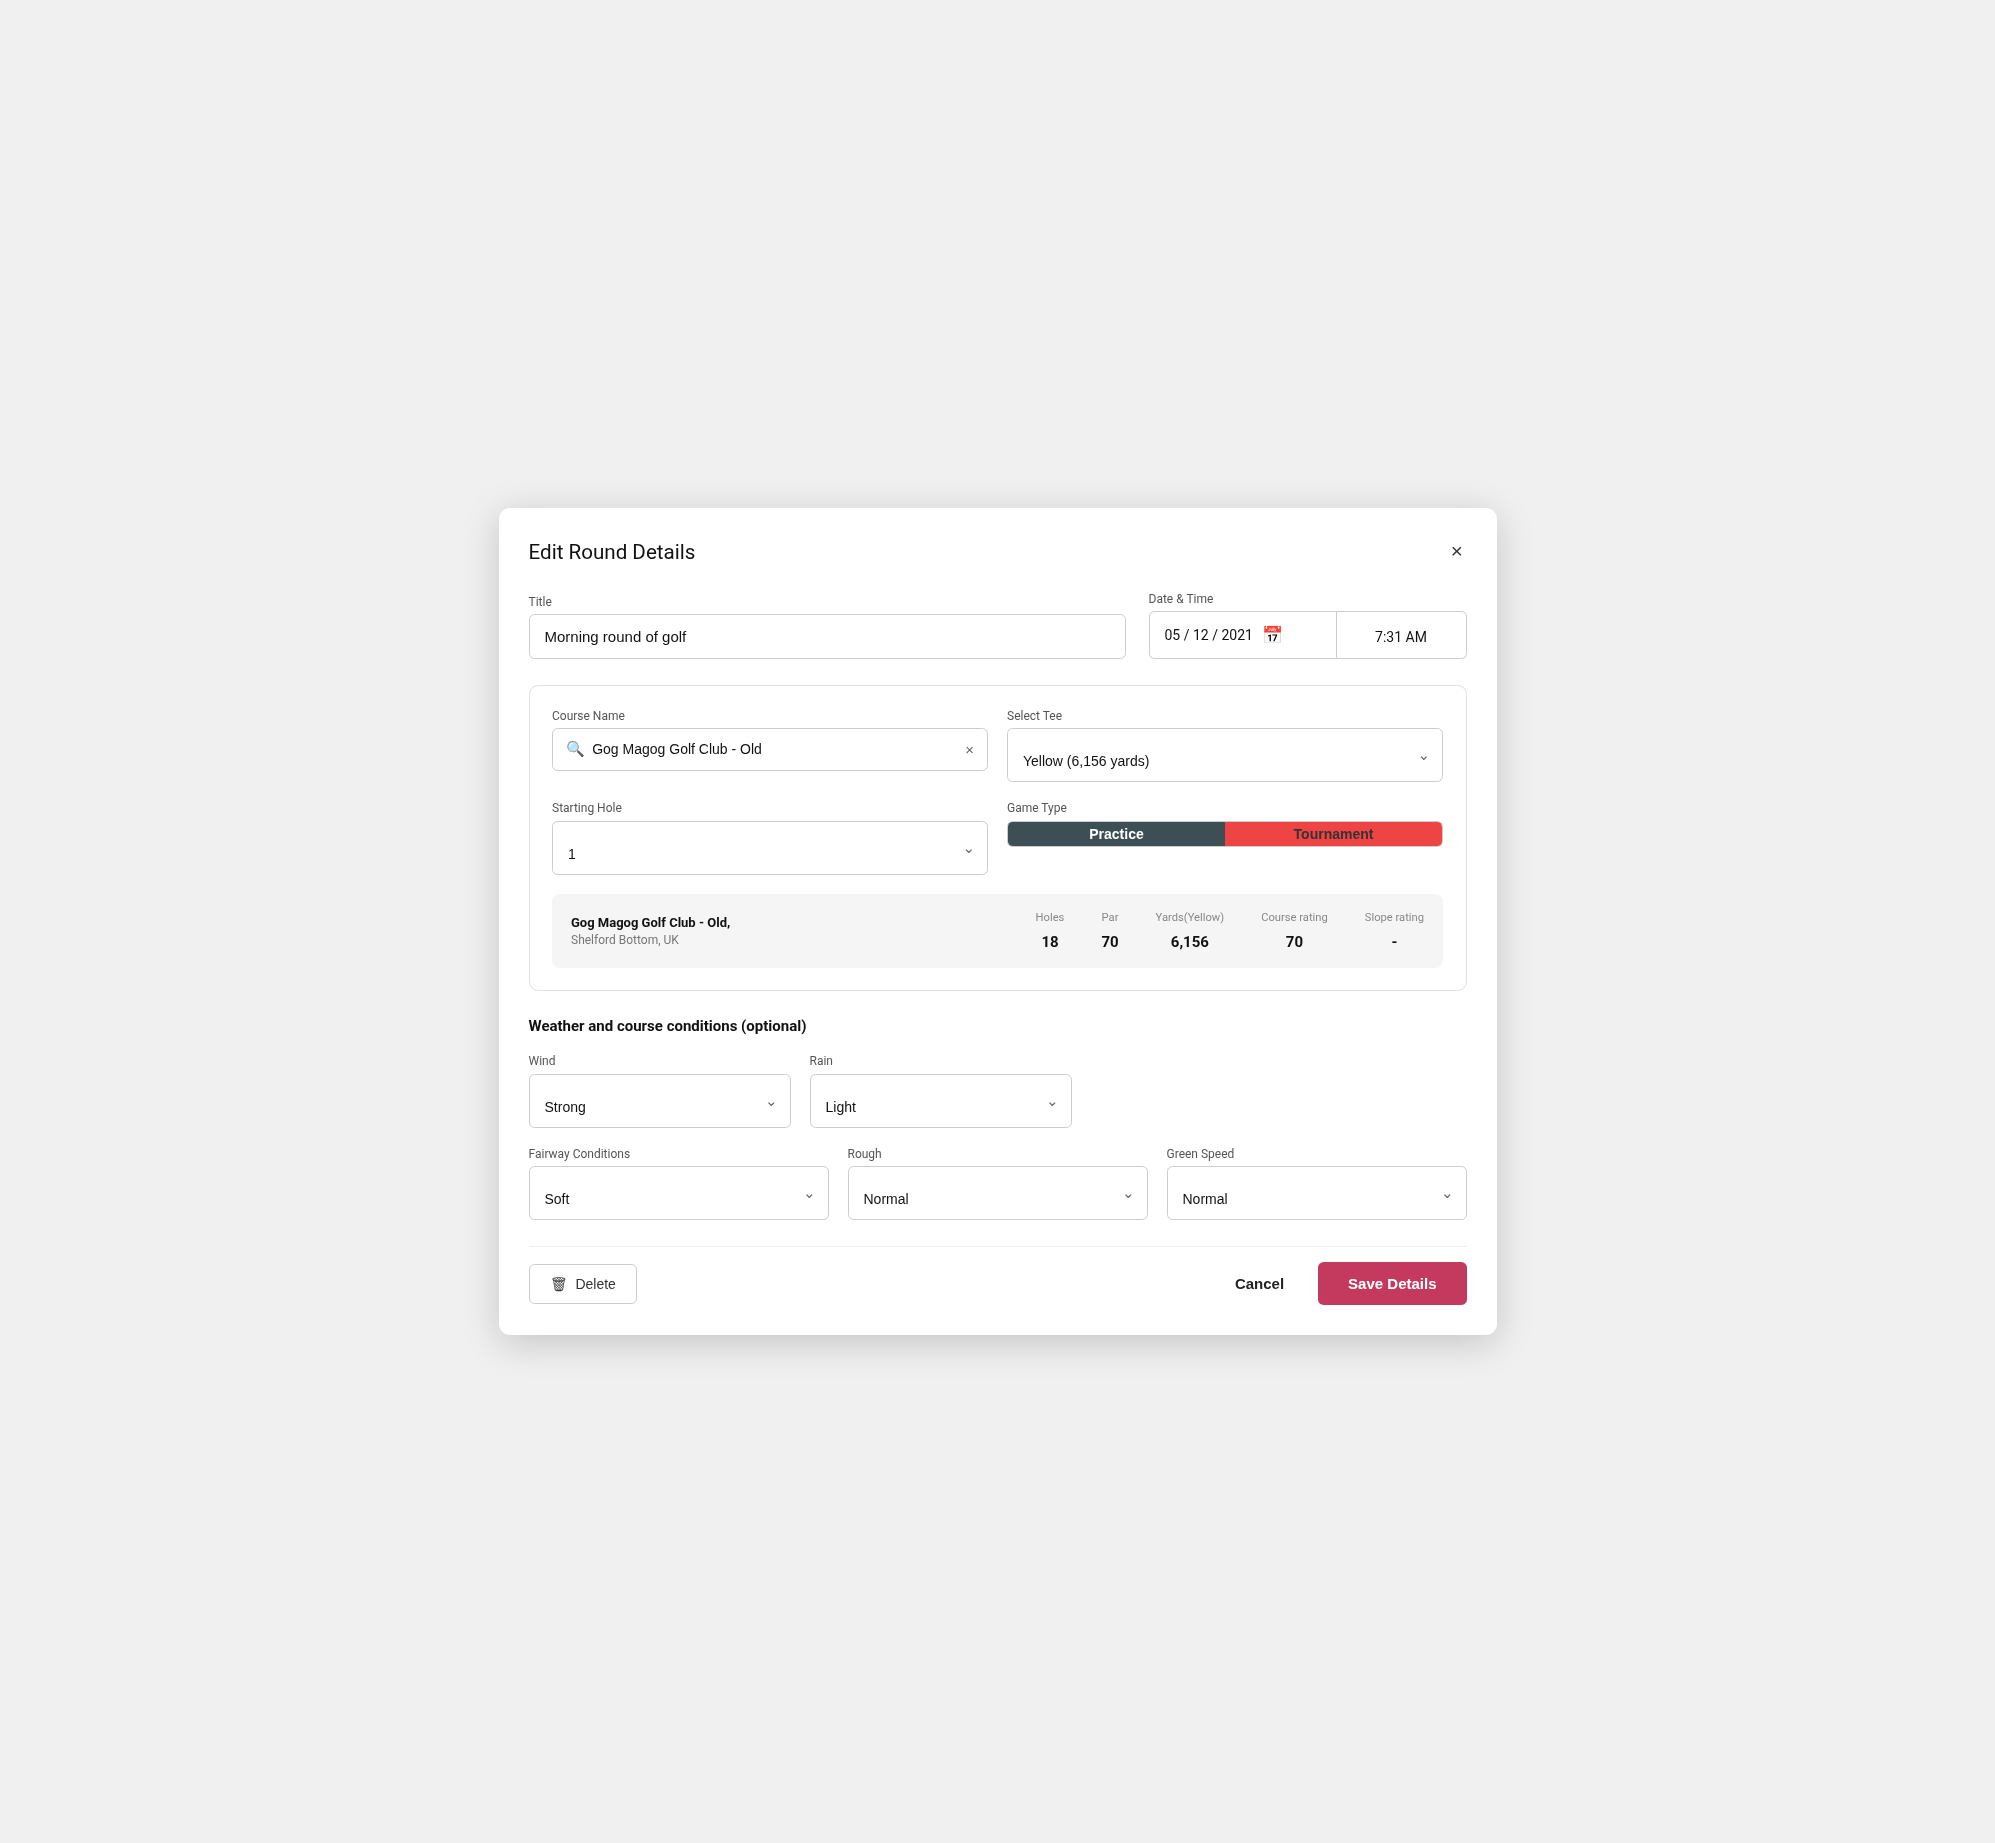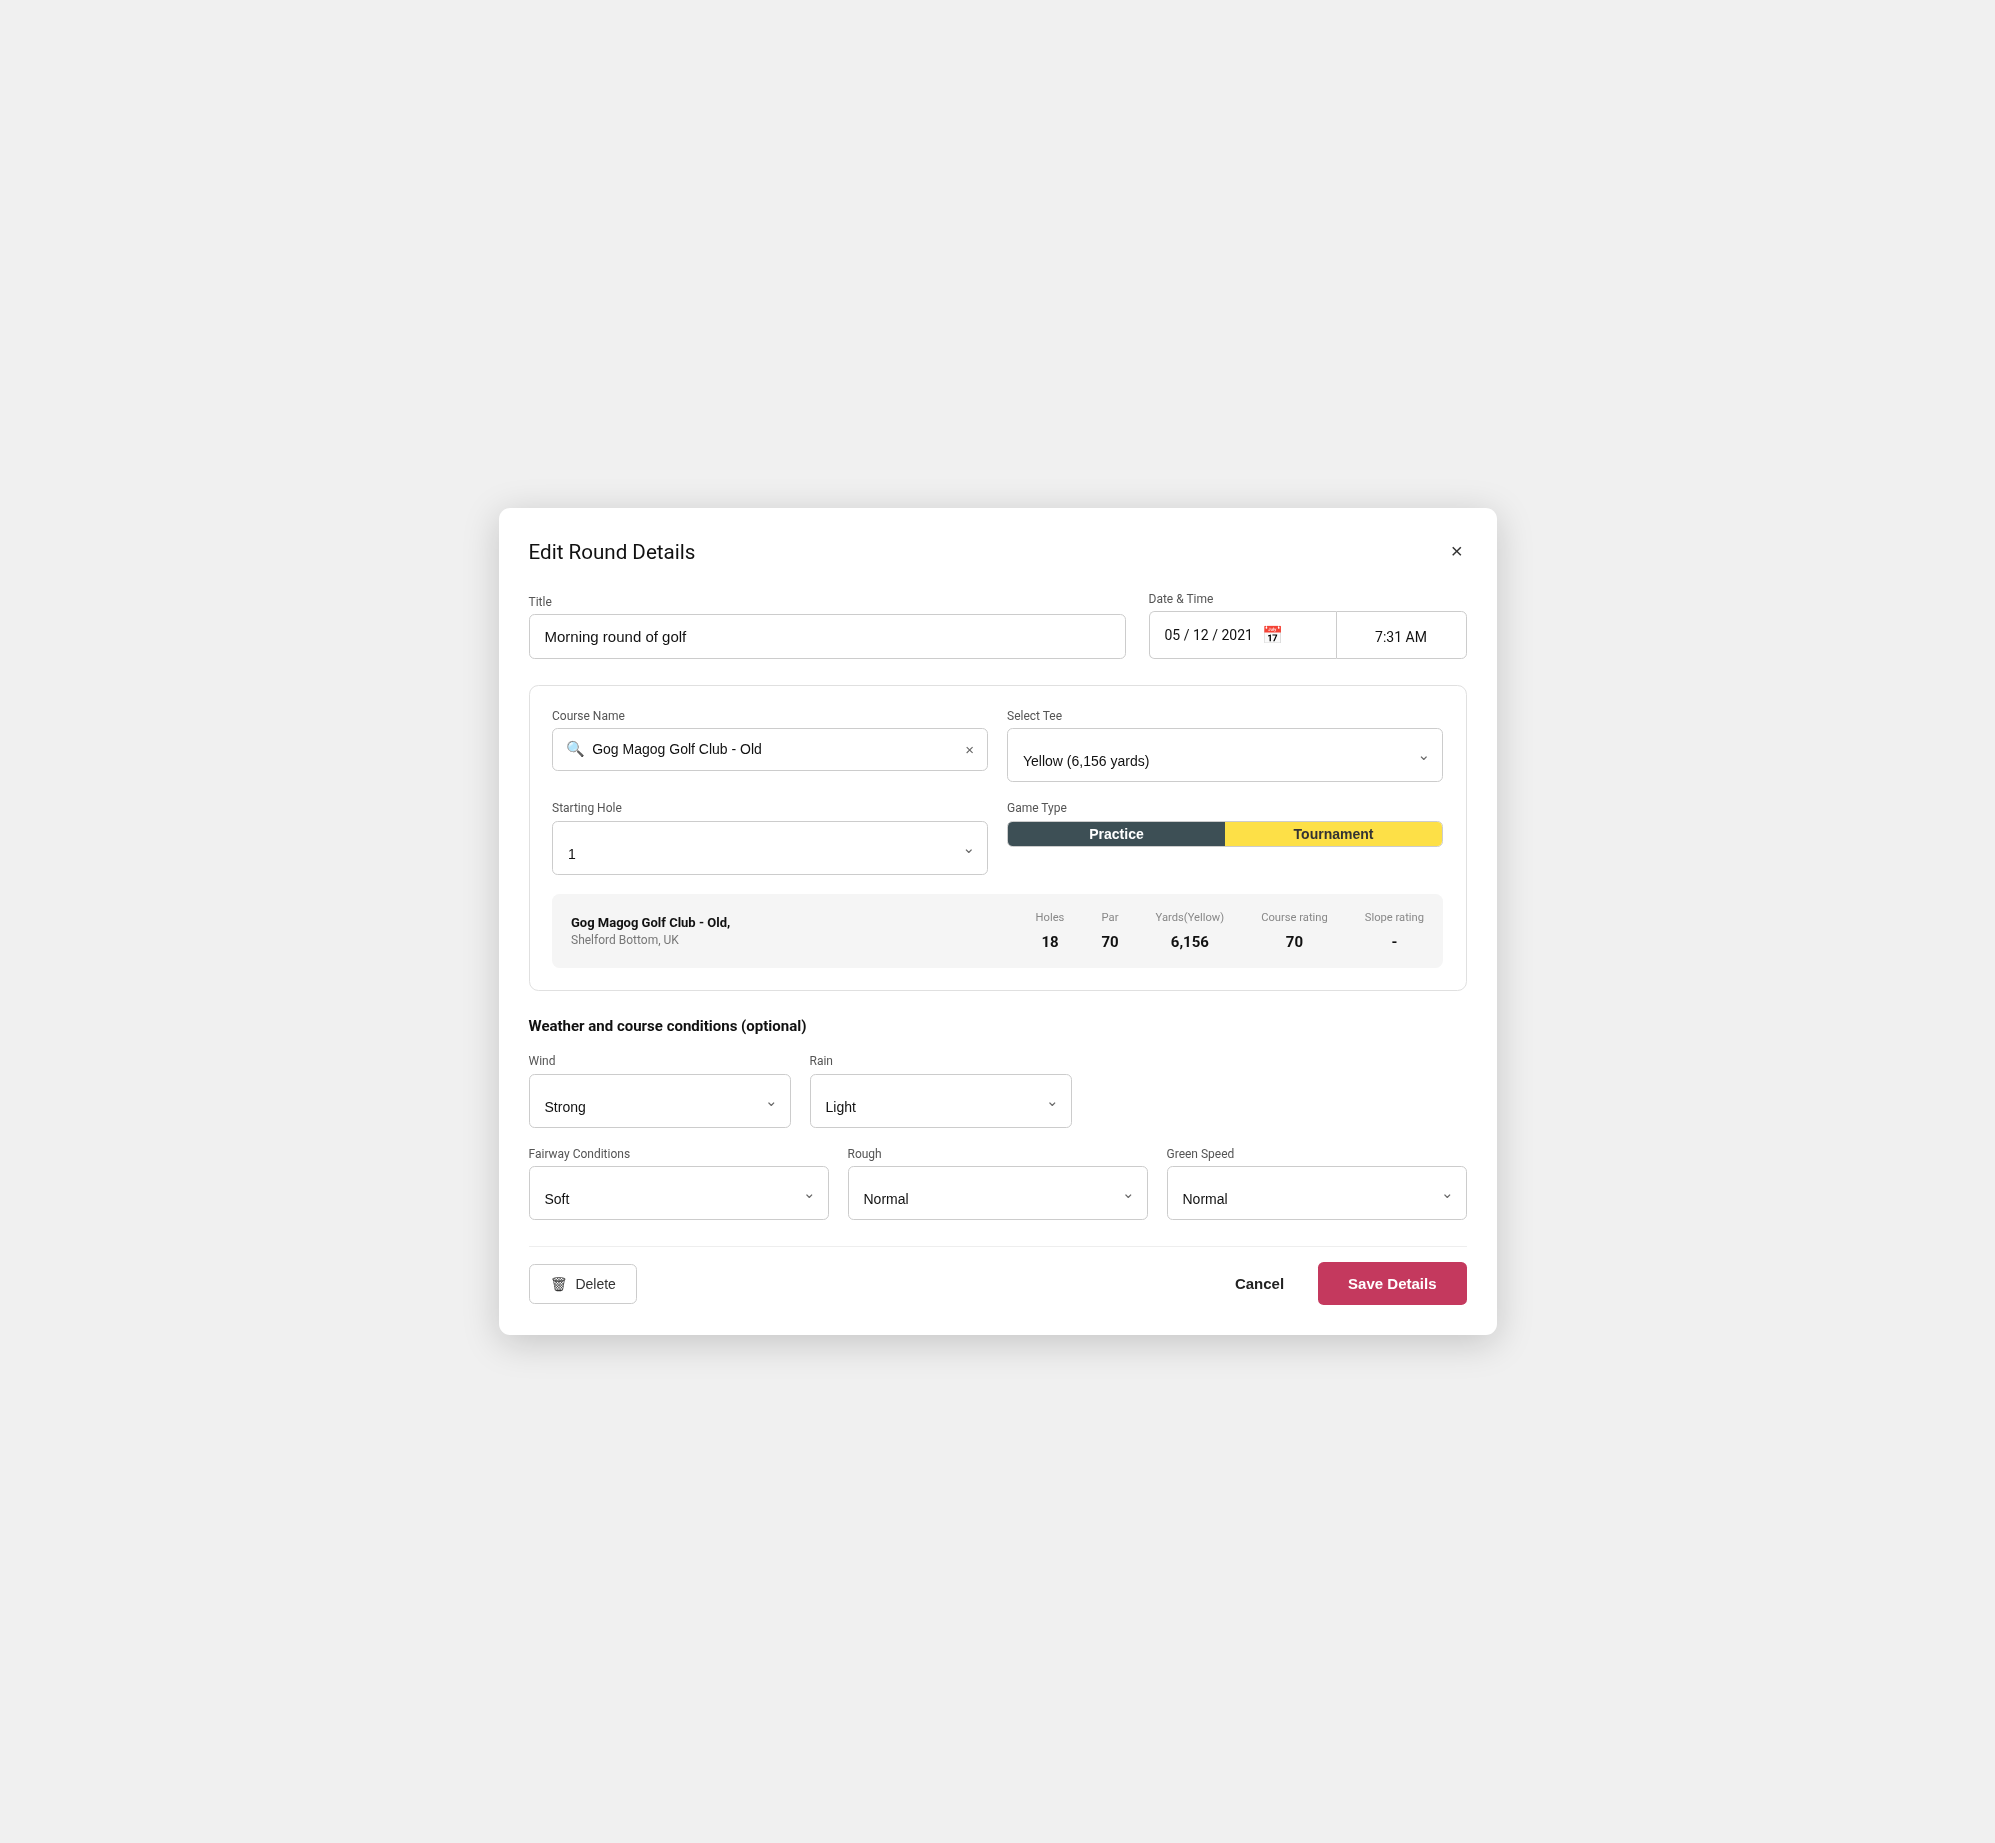--- a/index.html
+++ b/index.html
@@ -186,21 +186,21 @@
       font-weight: 600;
       border: none;
       cursor: pointer;
       transition: background 0.2s;
     }
     .toggle-btn.active {
       background: #3d4f55;
       color: #fff;
     }
     .toggle-btn.inactive {
-      background: #fde047;
+      background: #ef4444;
       color: #333;
     }
     .course-info-bar {
       background: #f5f5f5;
       border-radius: 7.5px;
       padding: 17px 19px;
       display: flex;
       align-items: center;
       gap: 37px;
     }

